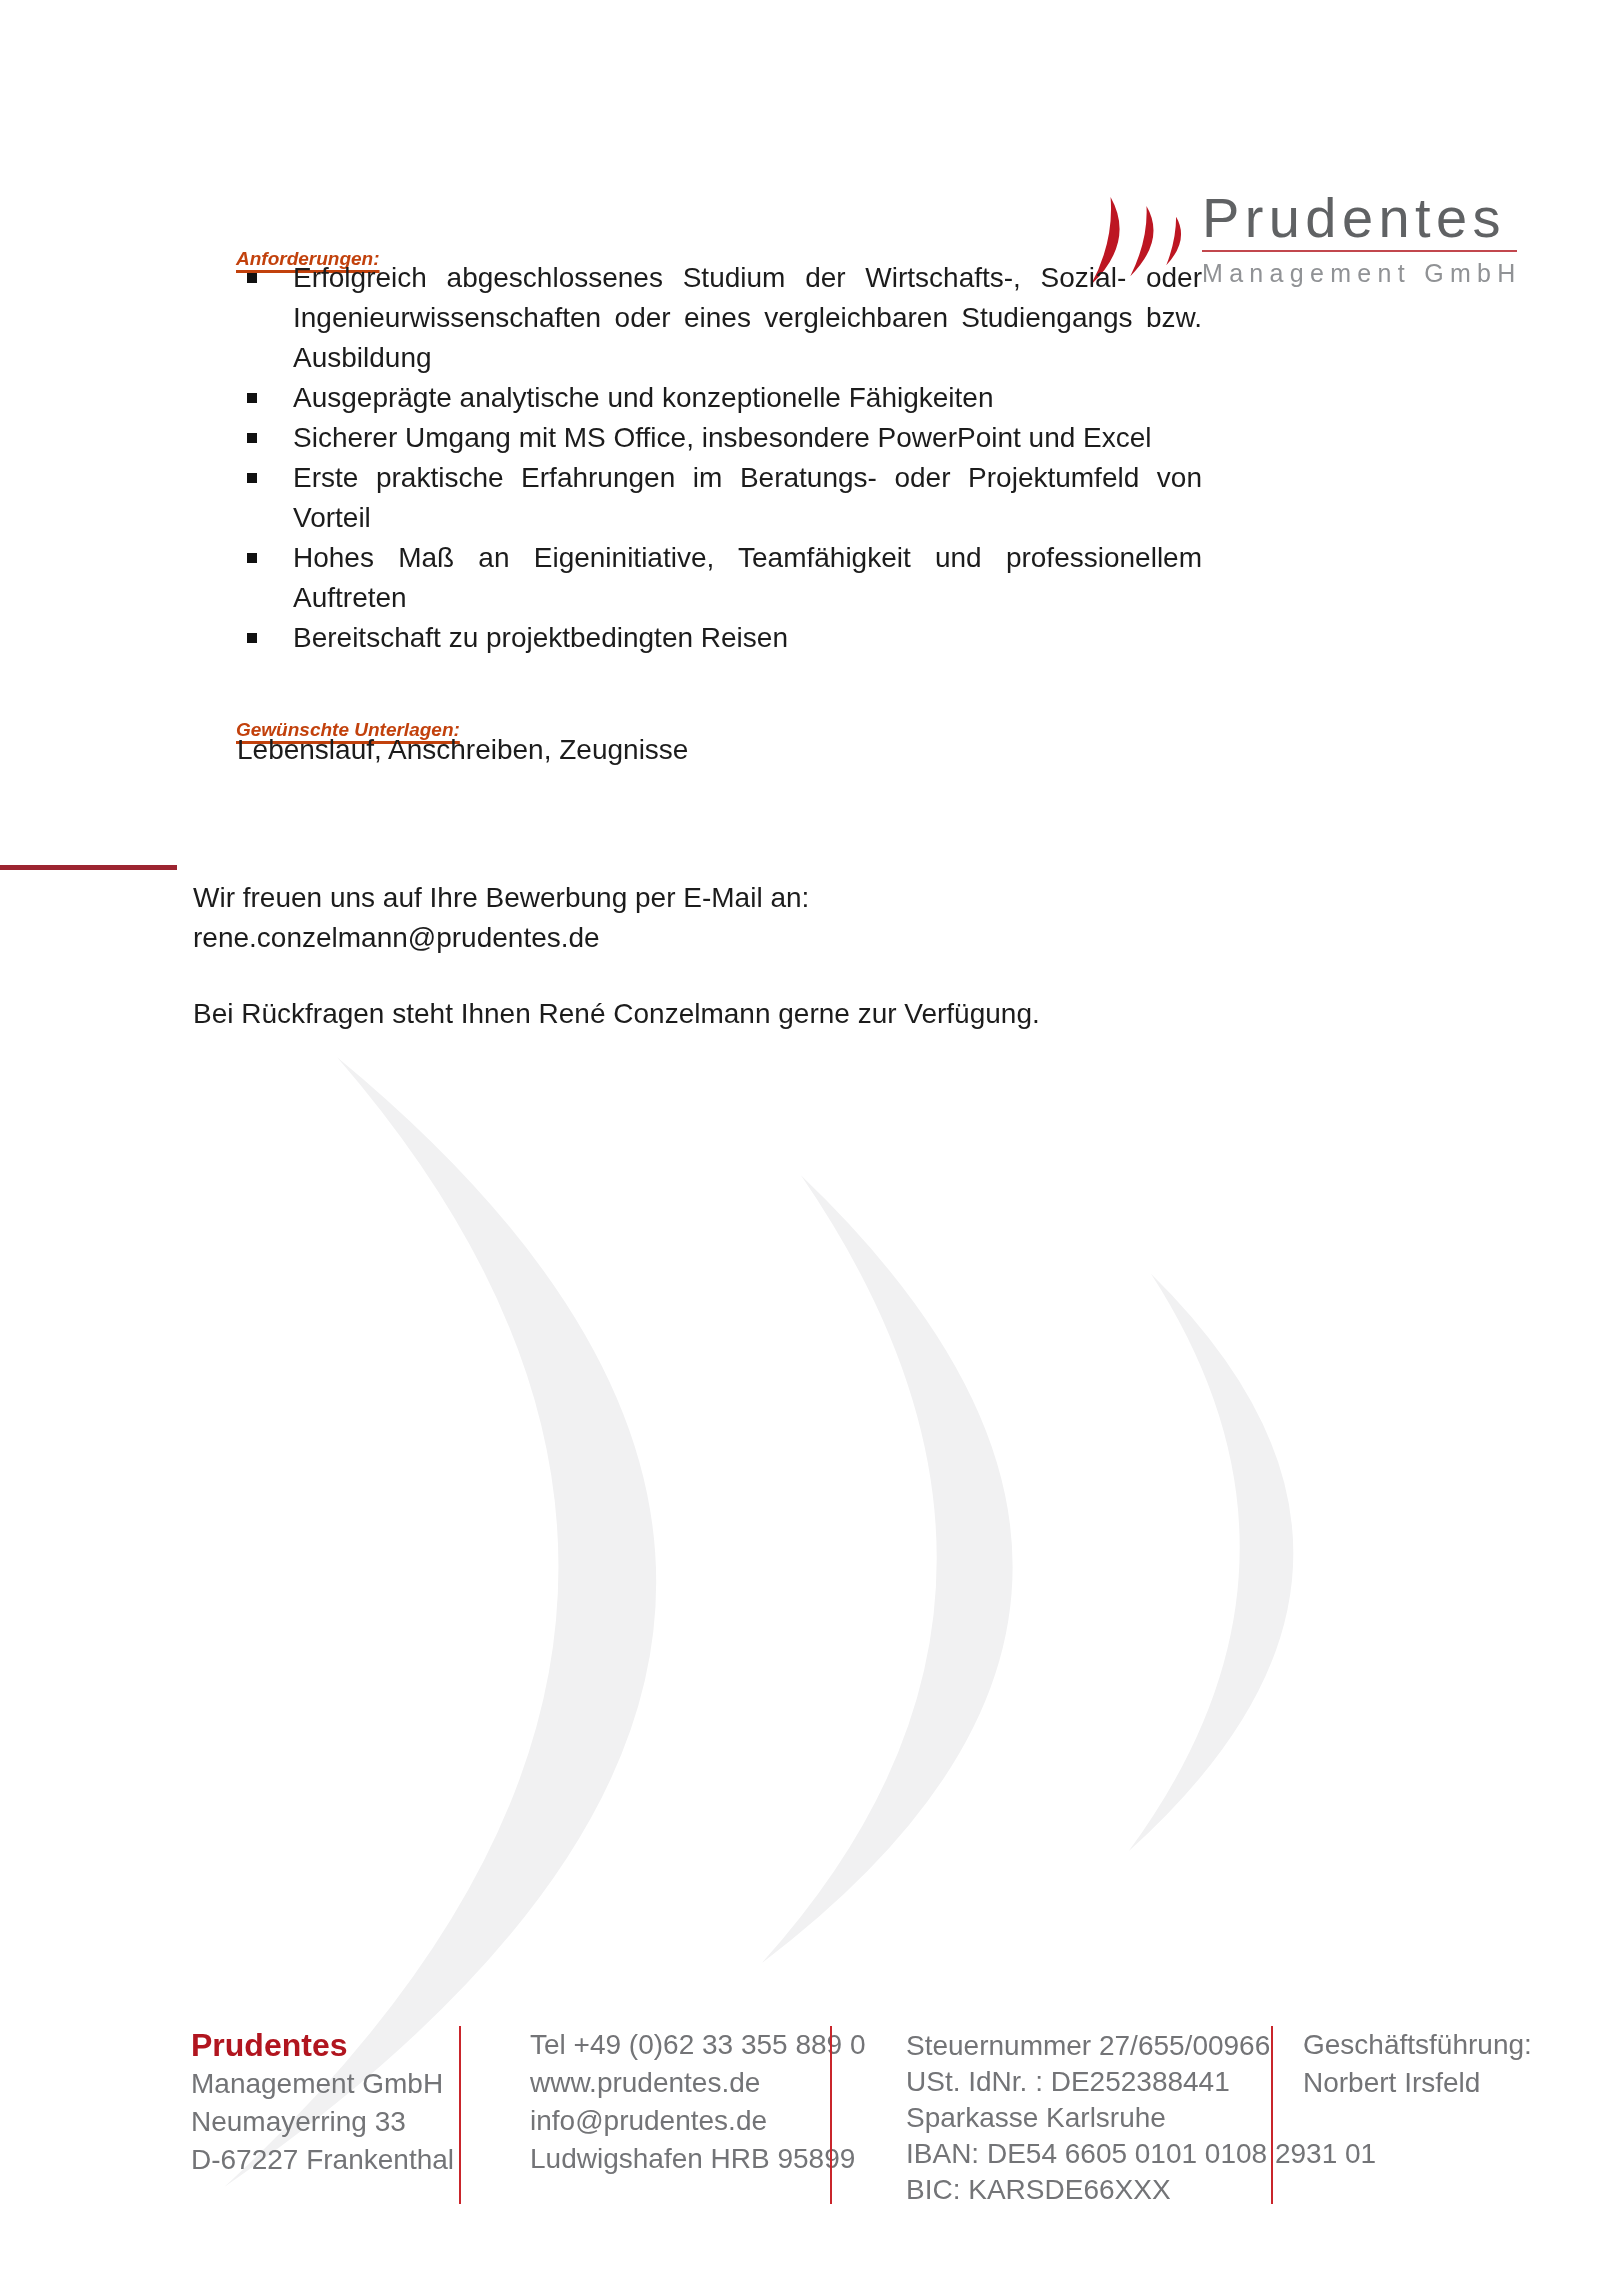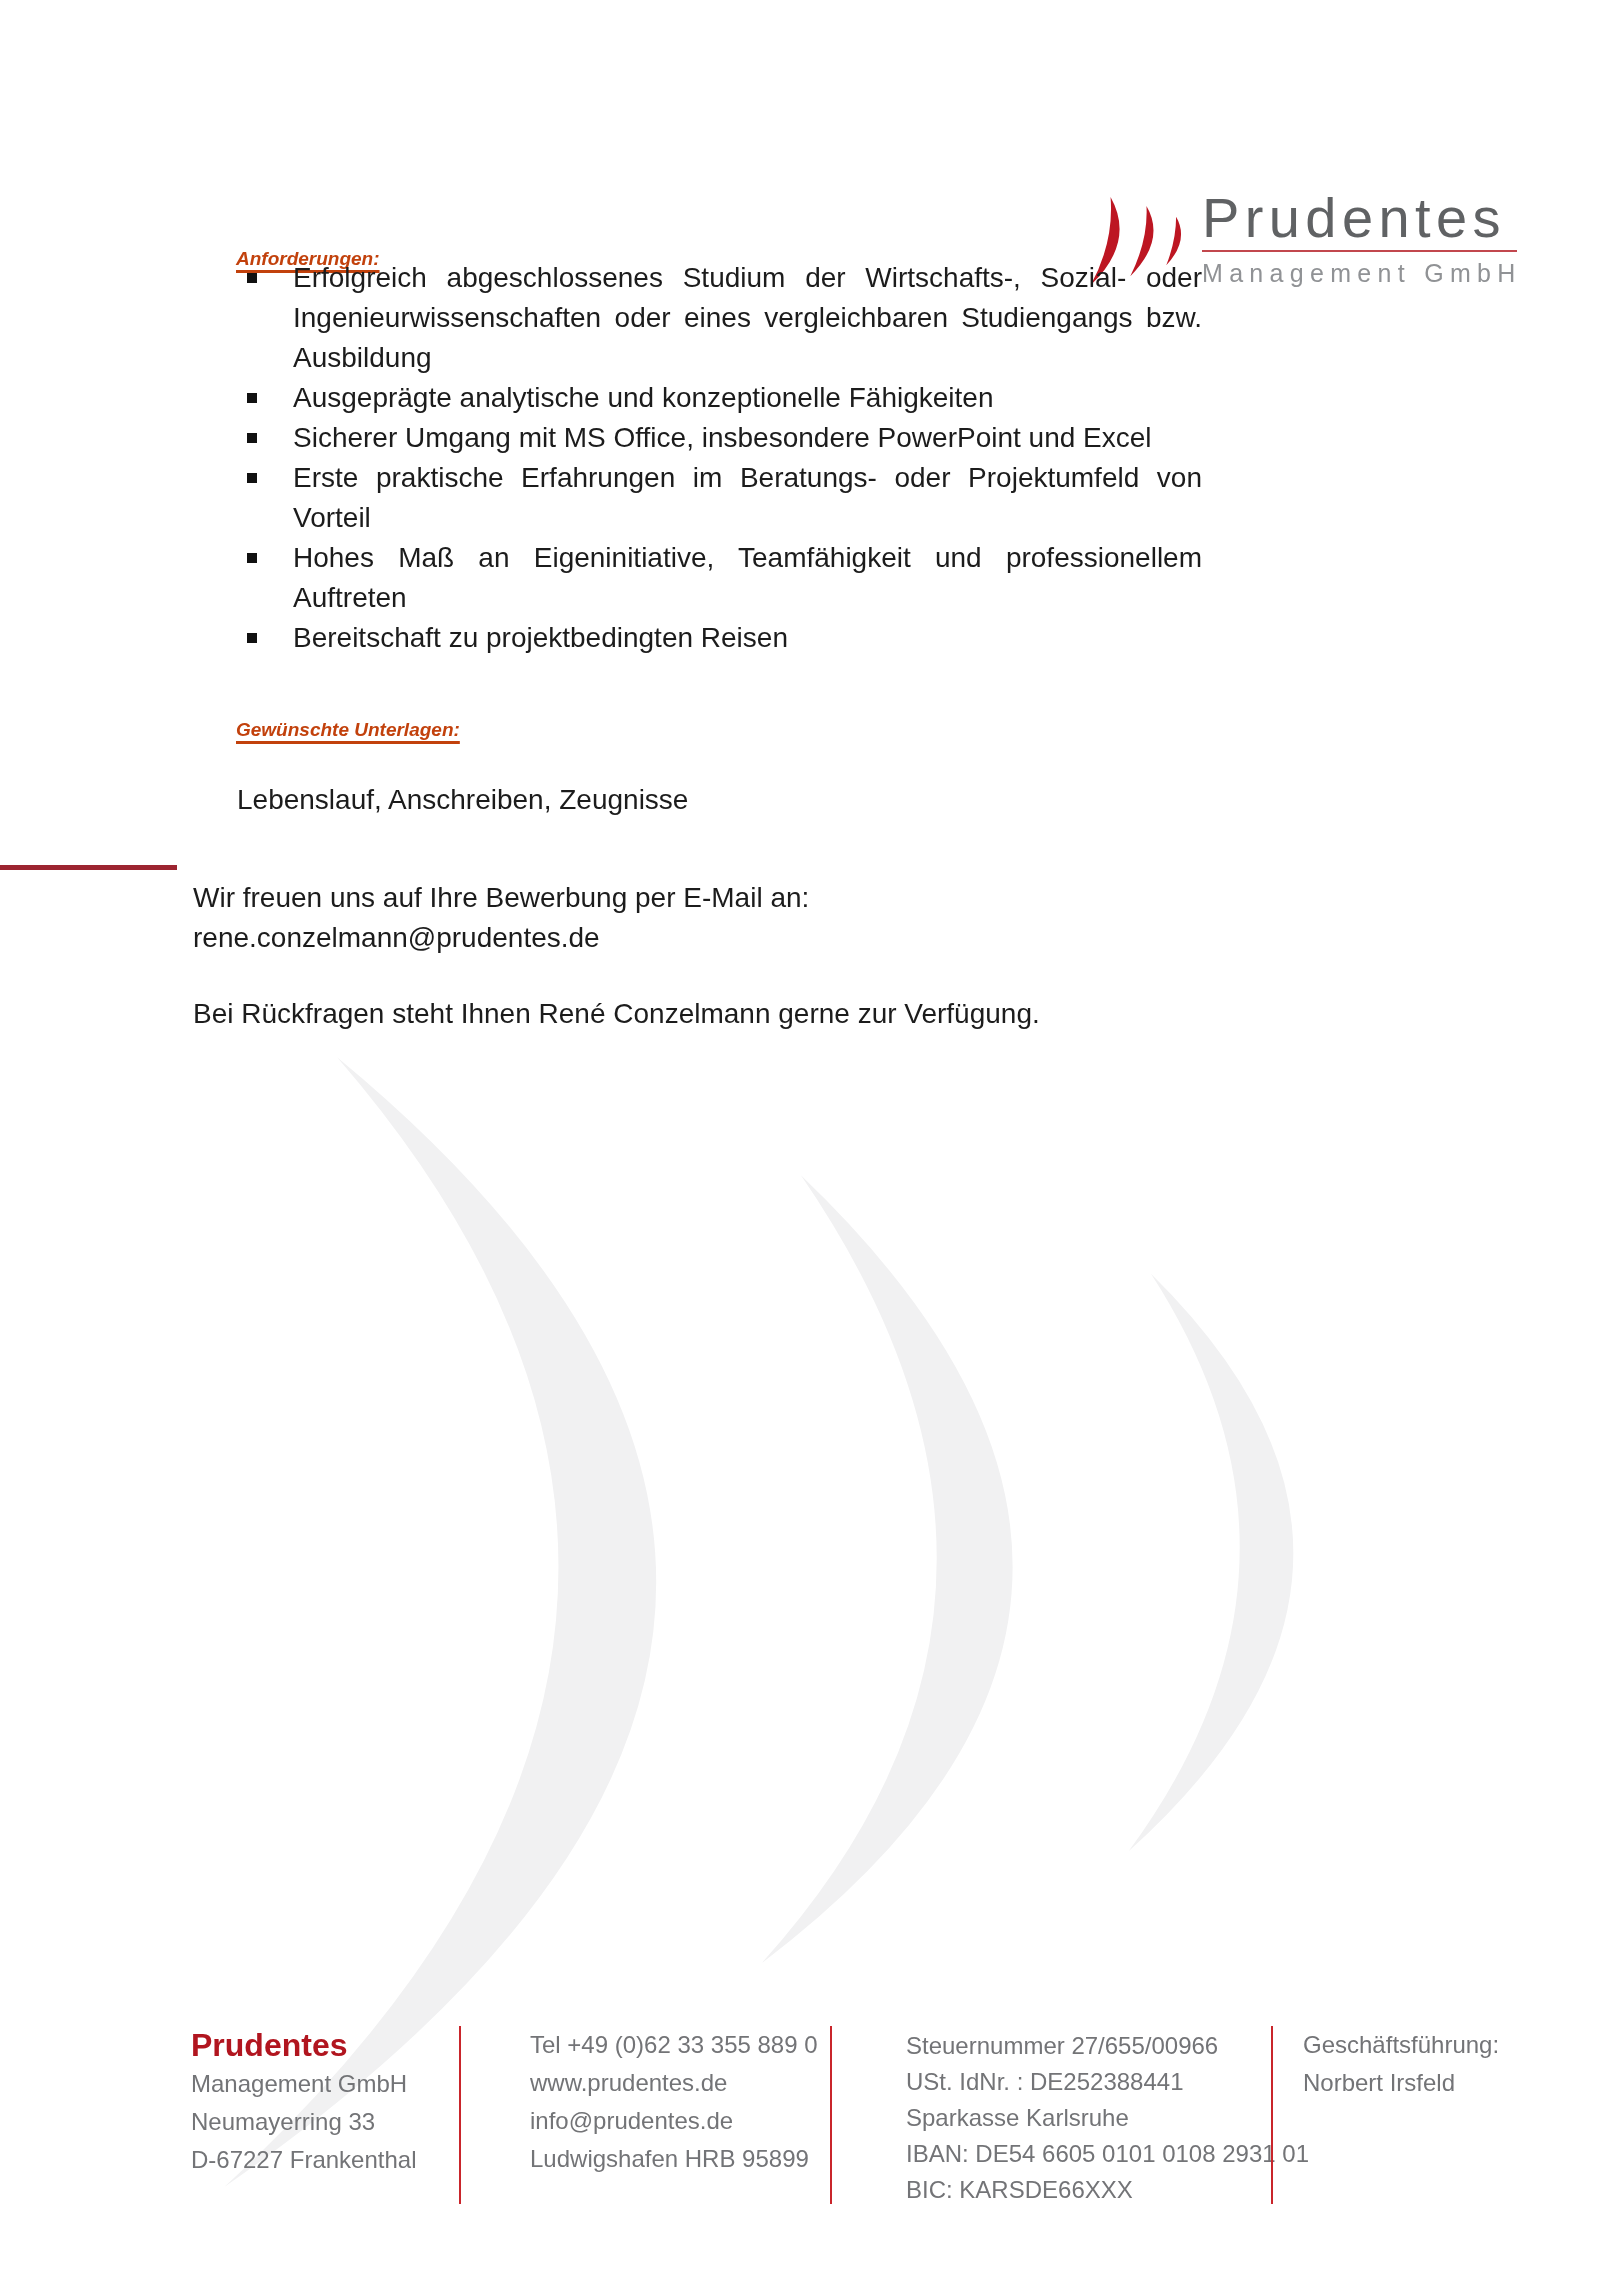--- a/index.html
+++ b/index.html
@@ -47,34 +47,34 @@
   .req-list li{position:relative;margin:0;padding:0;}
   .sq{
     position:absolute;left:-46px;top:15px;
     width:9.9px;height:9.9px;background:#111111;display:block;
   }
   .li-text{display:block;text-align:justify;}
   .doc-line{
     position:absolute;left:237px;margin:0;
     font-size:28px;line-height:40px;
   }
-  #docs-text{top:780px;text-align:right;}
+  #docs-text{top:730px;text-align:right;}
   .app-line{
     position:absolute;left:193px;margin:0;
     font-size:28px;line-height:40px;
   }
   #app-intro{top:878px;}
   #app-email{top:918px;}
   #app-note{top:994px;}
   .red-rule{
     position:absolute;left:0;top:865px;width:177px;height:4.5px;
     background:#9c2430;
   }
   
-  .footer-col{position:absolute;font-size:24px;color:#737477;}
+  .footer-col{position:absolute;font-size:28px;color:#737477;}
   .fbrand{
     position:absolute;left:191px;top:2029px;
     font-size:32px;font-weight:bold;color:#b1151f;line-height:32px;
   }
   #fcol1{left:191px;top:2065px;}
   #fcol1 .fline{line-height:38px;}
   #fcol2{left:530px;top:2026px;}
   #fcol2 .fline{line-height:38px;}
   #fcol3{left:878px;top:2028px;margin-left:28px;}
   #fcol3 .fline{line-height:36px;}

